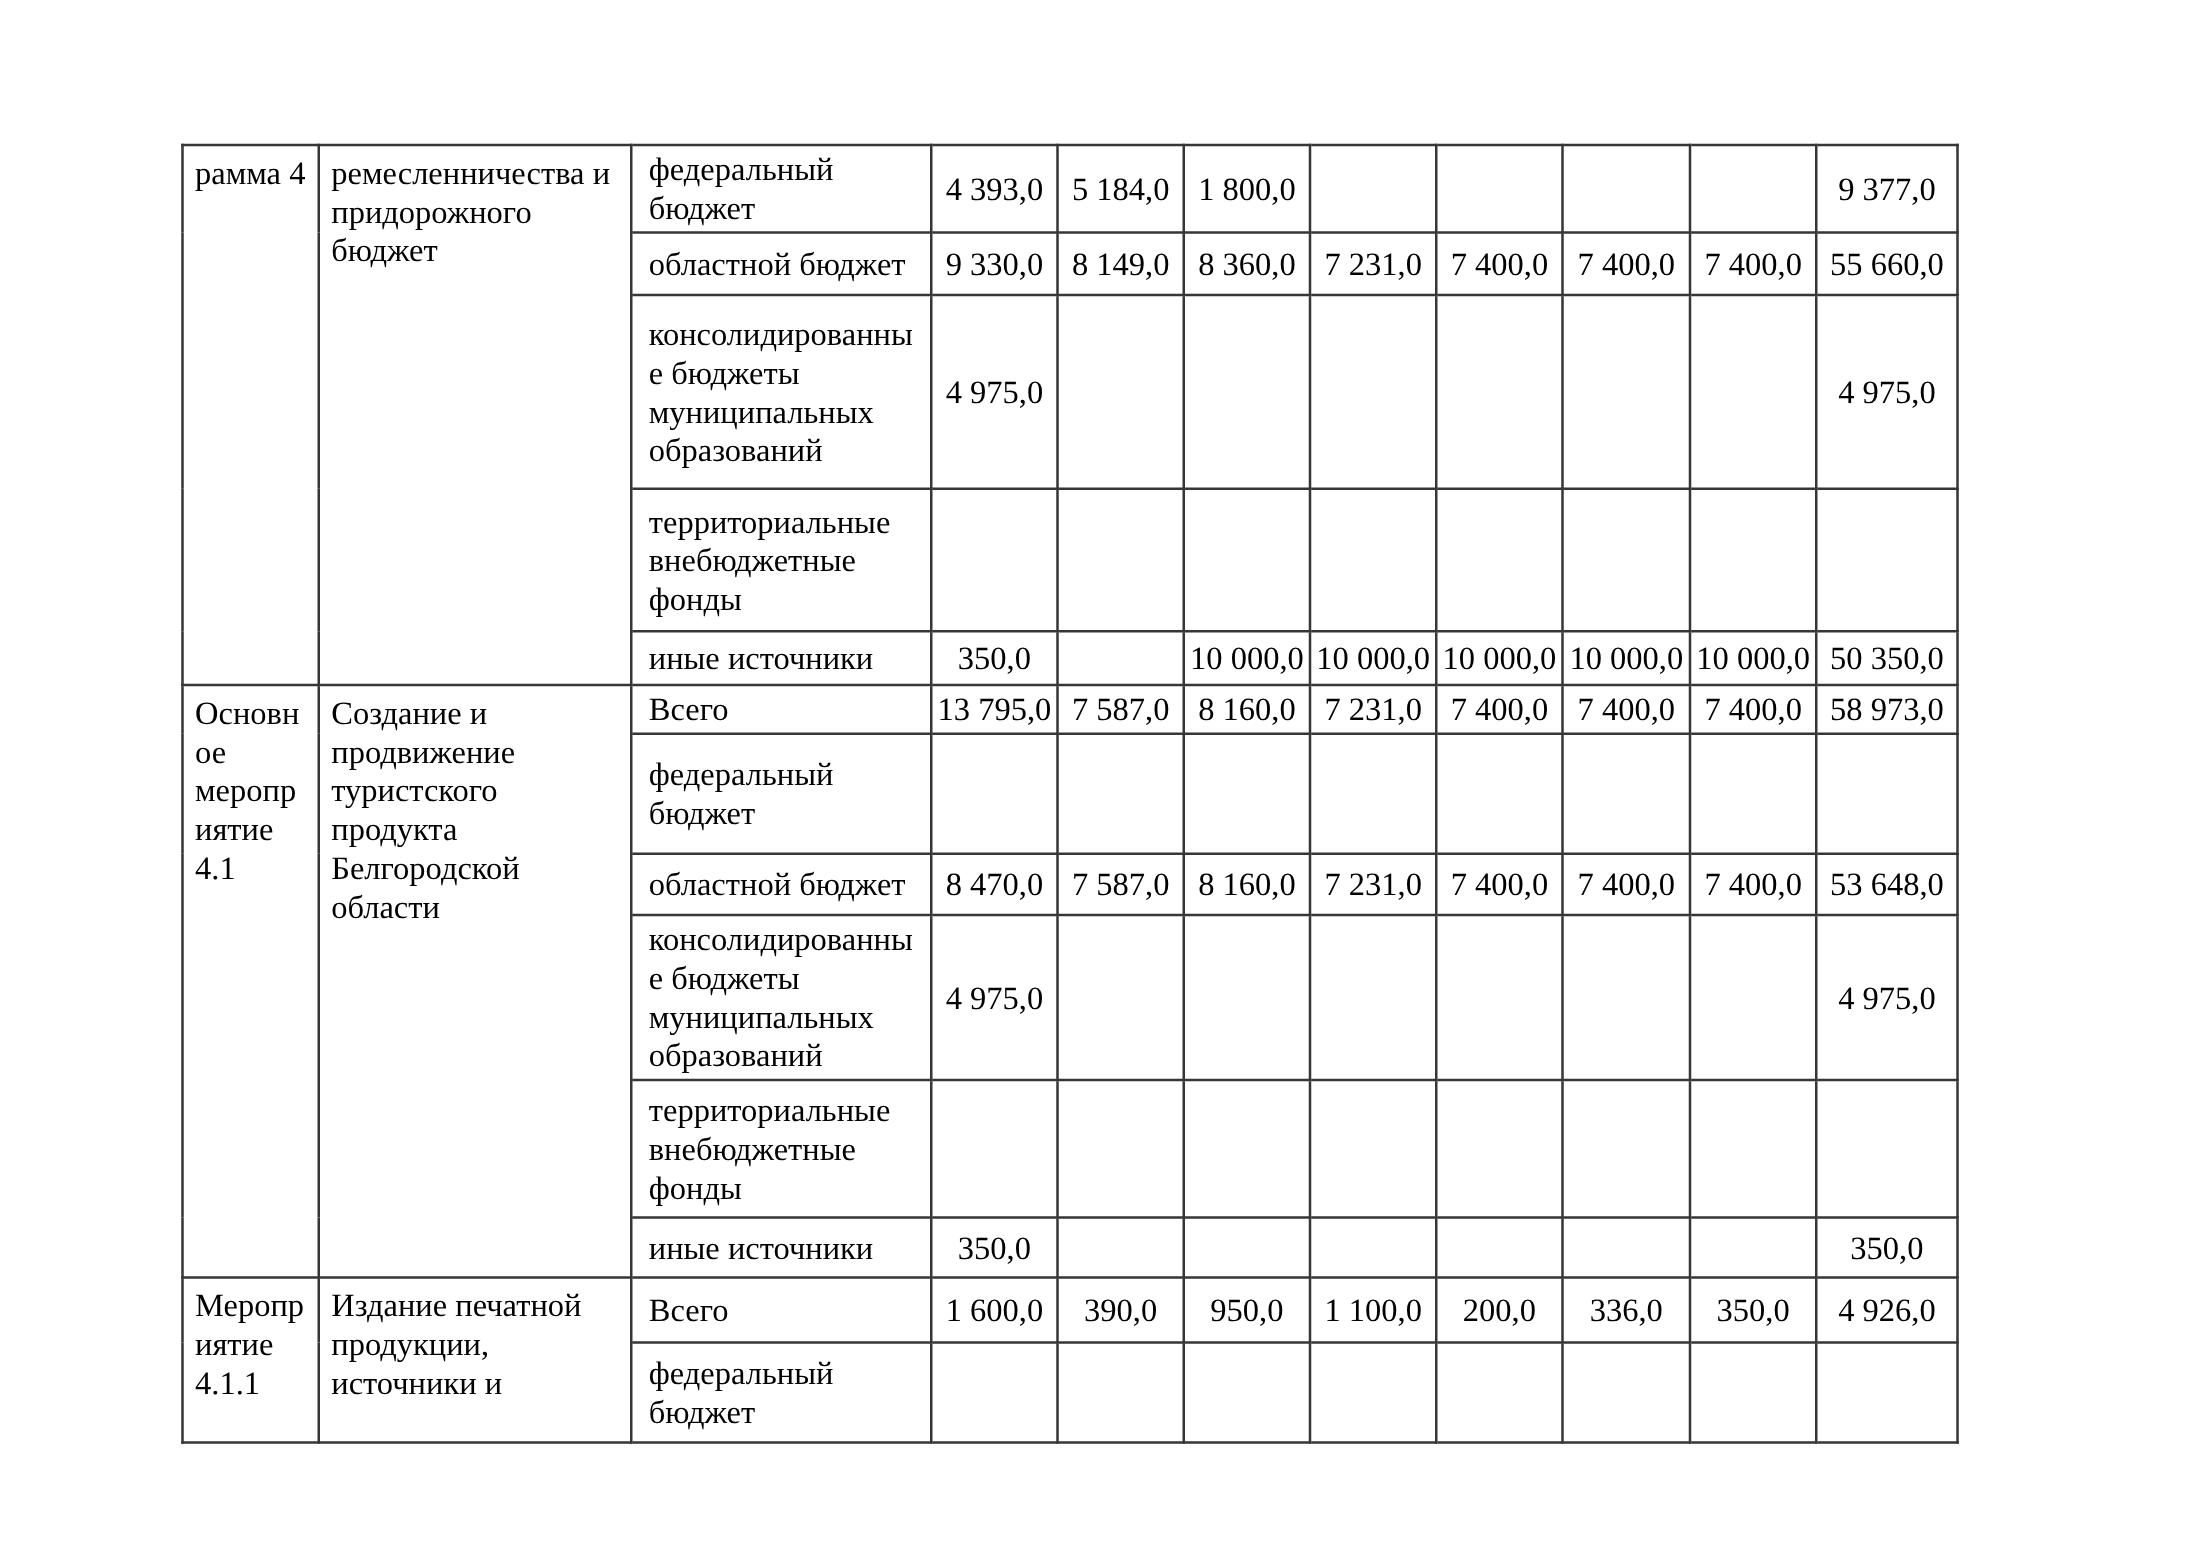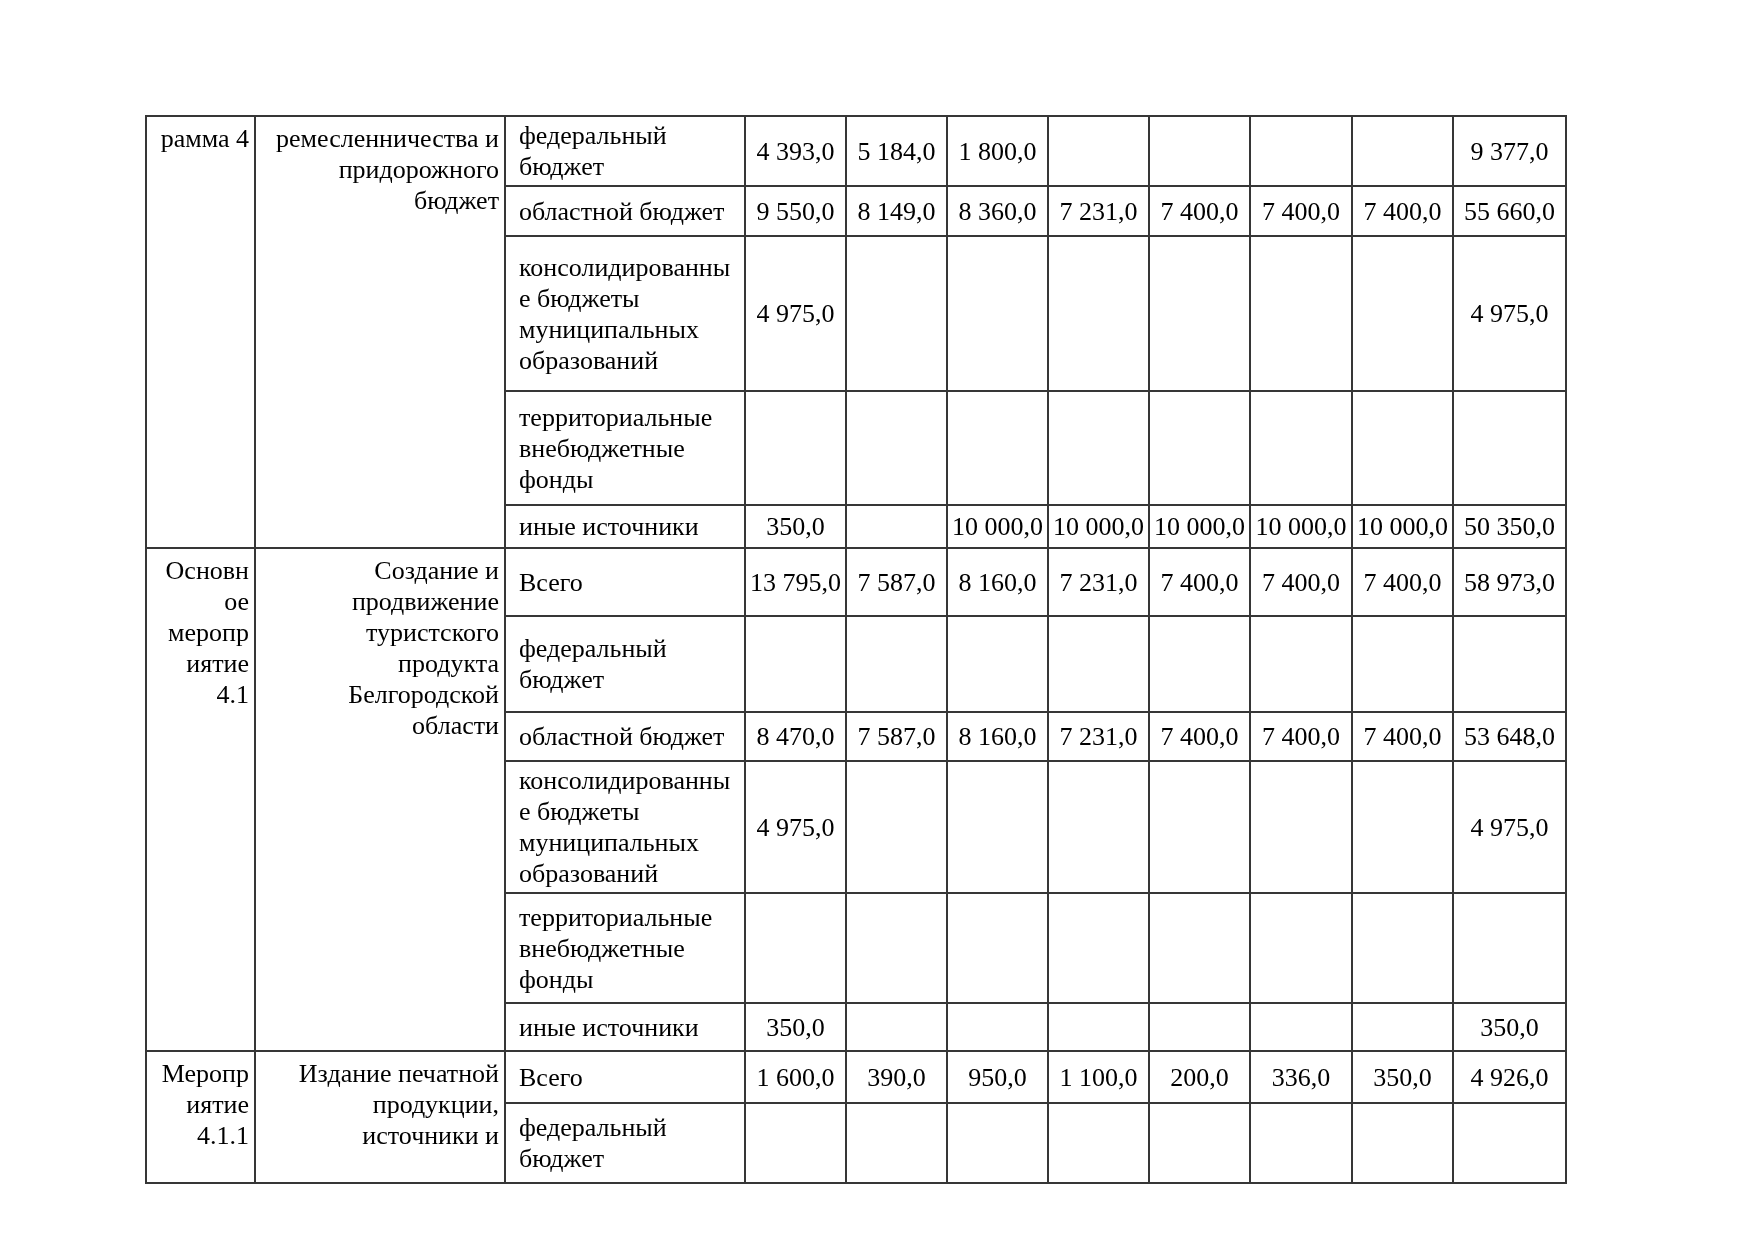--- a/index.html
+++ b/index.html
@@ -24,21 +24,21 @@
     table-layout: fixed;
     font-size: 26px;
     line-height: 31px;
   }
   table.budget td {
     border: 2px solid #363636;
     overflow: hidden;
   }
   
   td.sec {
-    text-align: right;
+    text-align: left;
     vertical-align: top;
     padding: 6px 5px 4px 9px;
     overflow-wrap: break-word;
     word-wrap: break-word;
   }
   
   td.lbl {
     text-align: left;
     vertical-align: middle;
     padding: 3px 4px 3px 13px;
@@ -81,21 +81,21 @@
     <td class="num">5 184,0</td>
     <td class="num">1 800,0</td>
     <td class="num"></td>
     <td class="num"></td>
     <td class="num"></td>
     <td class="num"></td>
     <td class="num">9 377,0</td>
   </tr>
   <tr style="height:50px">
     <td class="lbl">областной бюджет</td>
-    <td class="num">9 550,0</td>
+    <td class="num">9 330,0</td>
     <td class="num">8 149,0</td>
     <td class="num">8 360,0</td>
     <td class="num">7 231,0</td>
     <td class="num">7 400,0</td>
     <td class="num">7 400,0</td>
     <td class="num">7 400,0</td>
     <td class="num">55 660,0</td>
   </tr>
   <tr style="height:155px">
     <td class="lbl">консолидированные бюджеты муниципальных образований</td>
@@ -124,21 +124,21 @@
     <td class="num">350,0</td>
     <td class="num"></td>
     <td class="num">10 000,0</td>
     <td class="num">10 000,0</td>
     <td class="num">10 000,0</td>
     <td class="num">10 000,0</td>
     <td class="num">10 000,0</td>
     <td class="num">50 350,0</td>
   </tr>
 
-  <tr style="height:68px">
+  <tr style="height:39px">
     <td class="sec" rowspan="6">Основное мероприятие 4.1</td>
     <td class="sec" rowspan="6">Создание и продвижение туристского продукта Белгородской области</td>
     <td class="lbl">Всего</td>
     <td class="num">13 795,0</td>
     <td class="num">7 587,0</td>
     <td class="num">8 160,0</td>
     <td class="num">7 231,0</td>
     <td class="num">7 400,0</td>
     <td class="num">7 400,0</td>
     <td class="num">7 400,0</td>

